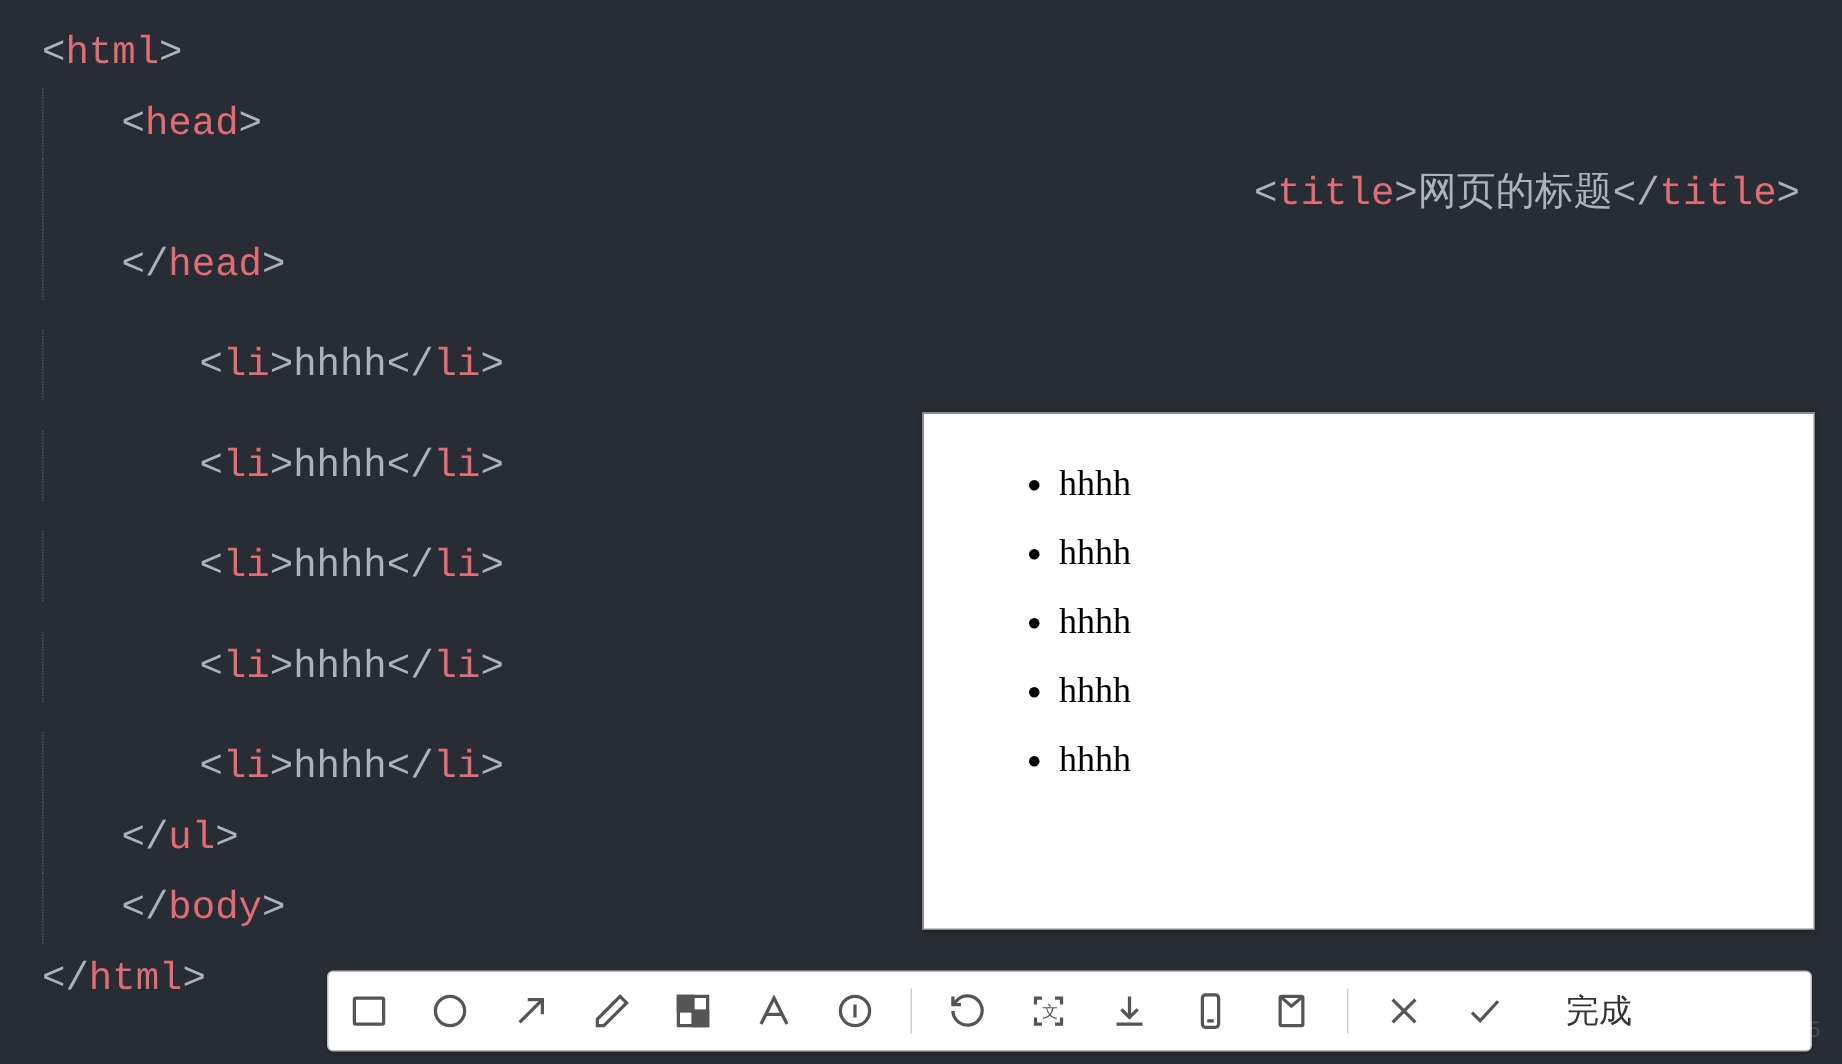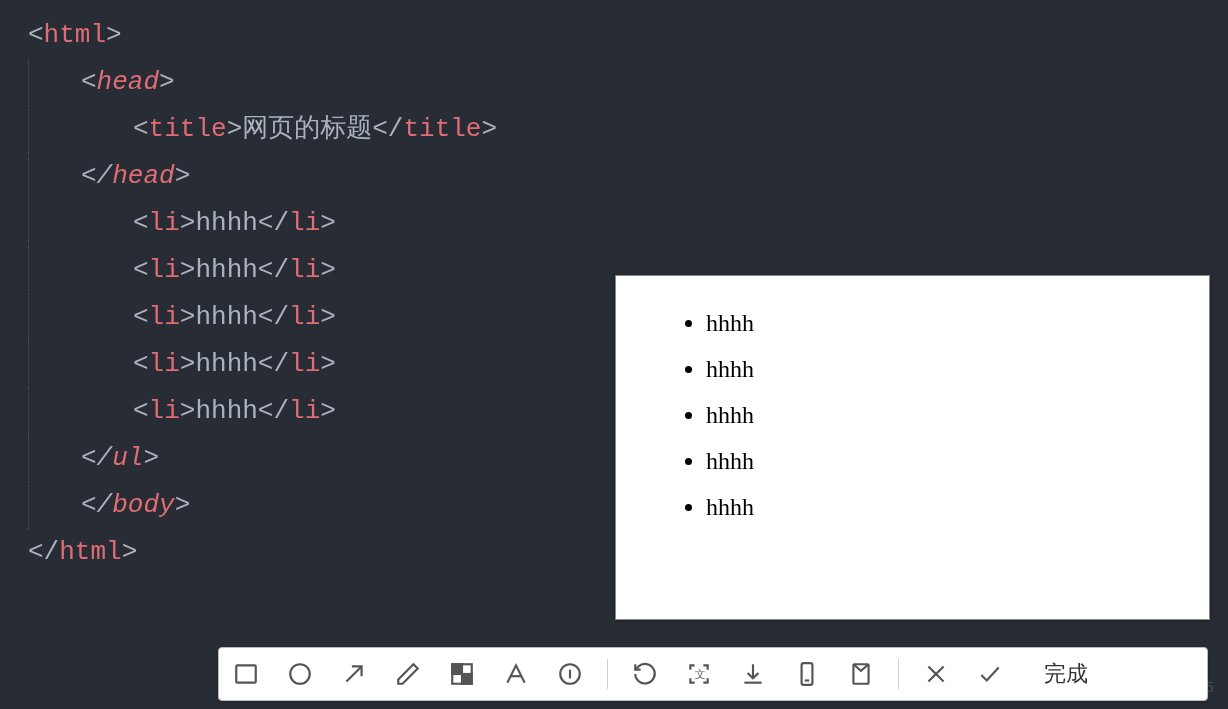--- a/index.html
+++ b/index.html
@@ -11,23 +11,23 @@
     font-size: 26px;
     color: #abb2bf;
     position: relative;
     overflow: hidden;
   }
   .editor {
     padding: 12px 28px;
     line-height: 47px;
   }
   .line { white-space: pre; }
-  .i1 { padding-left: 52px; font-style: italic; }
-  .i2 { padding-left: 104px; }
-  .i3 { padding-left: 104px; }
+  .i1 { padding-left: 52px; }
+  .i2 { padding-left: 104px; text-align: right; }
+  .i3 { padding-left: 104px; margin-top: 20px; }
   .bracket { color: #abb2bf; }
   .tag { color: #e06c75; }
   .text { color: #abb2bf; }
   .guide {
     border-left: 1px dotted #4b5263;
   }
   .preview {
     position: absolute;
     top: 275px;
     left: 615px;

